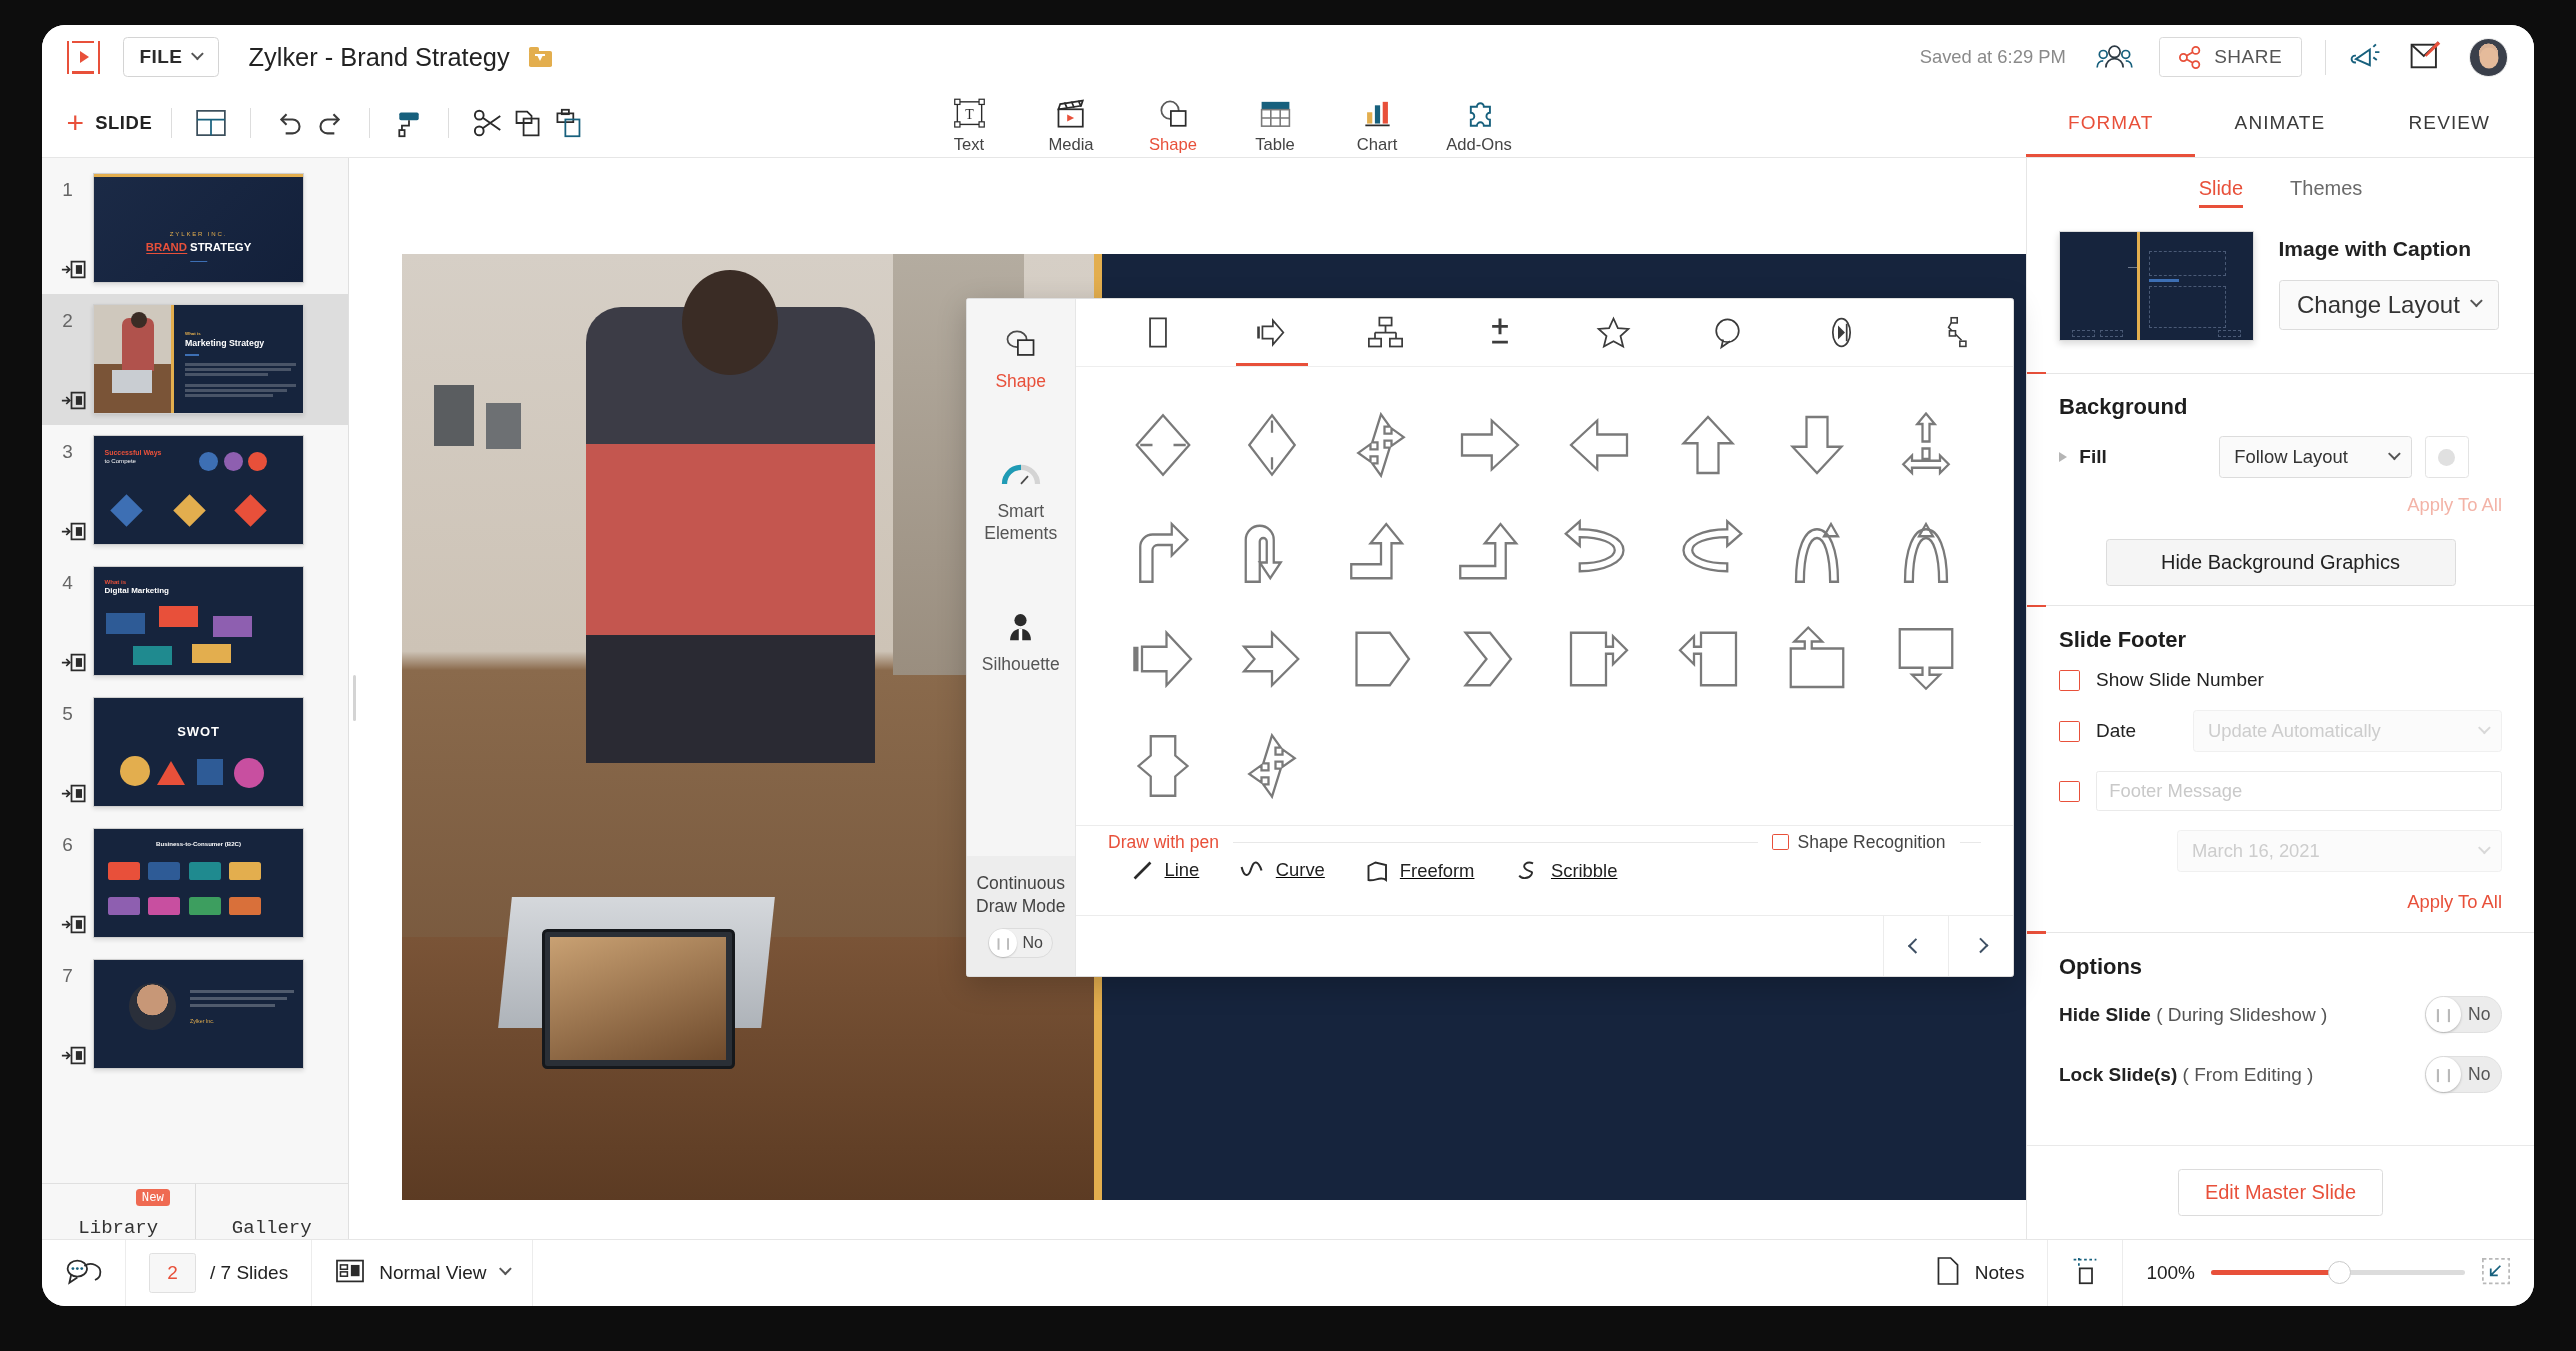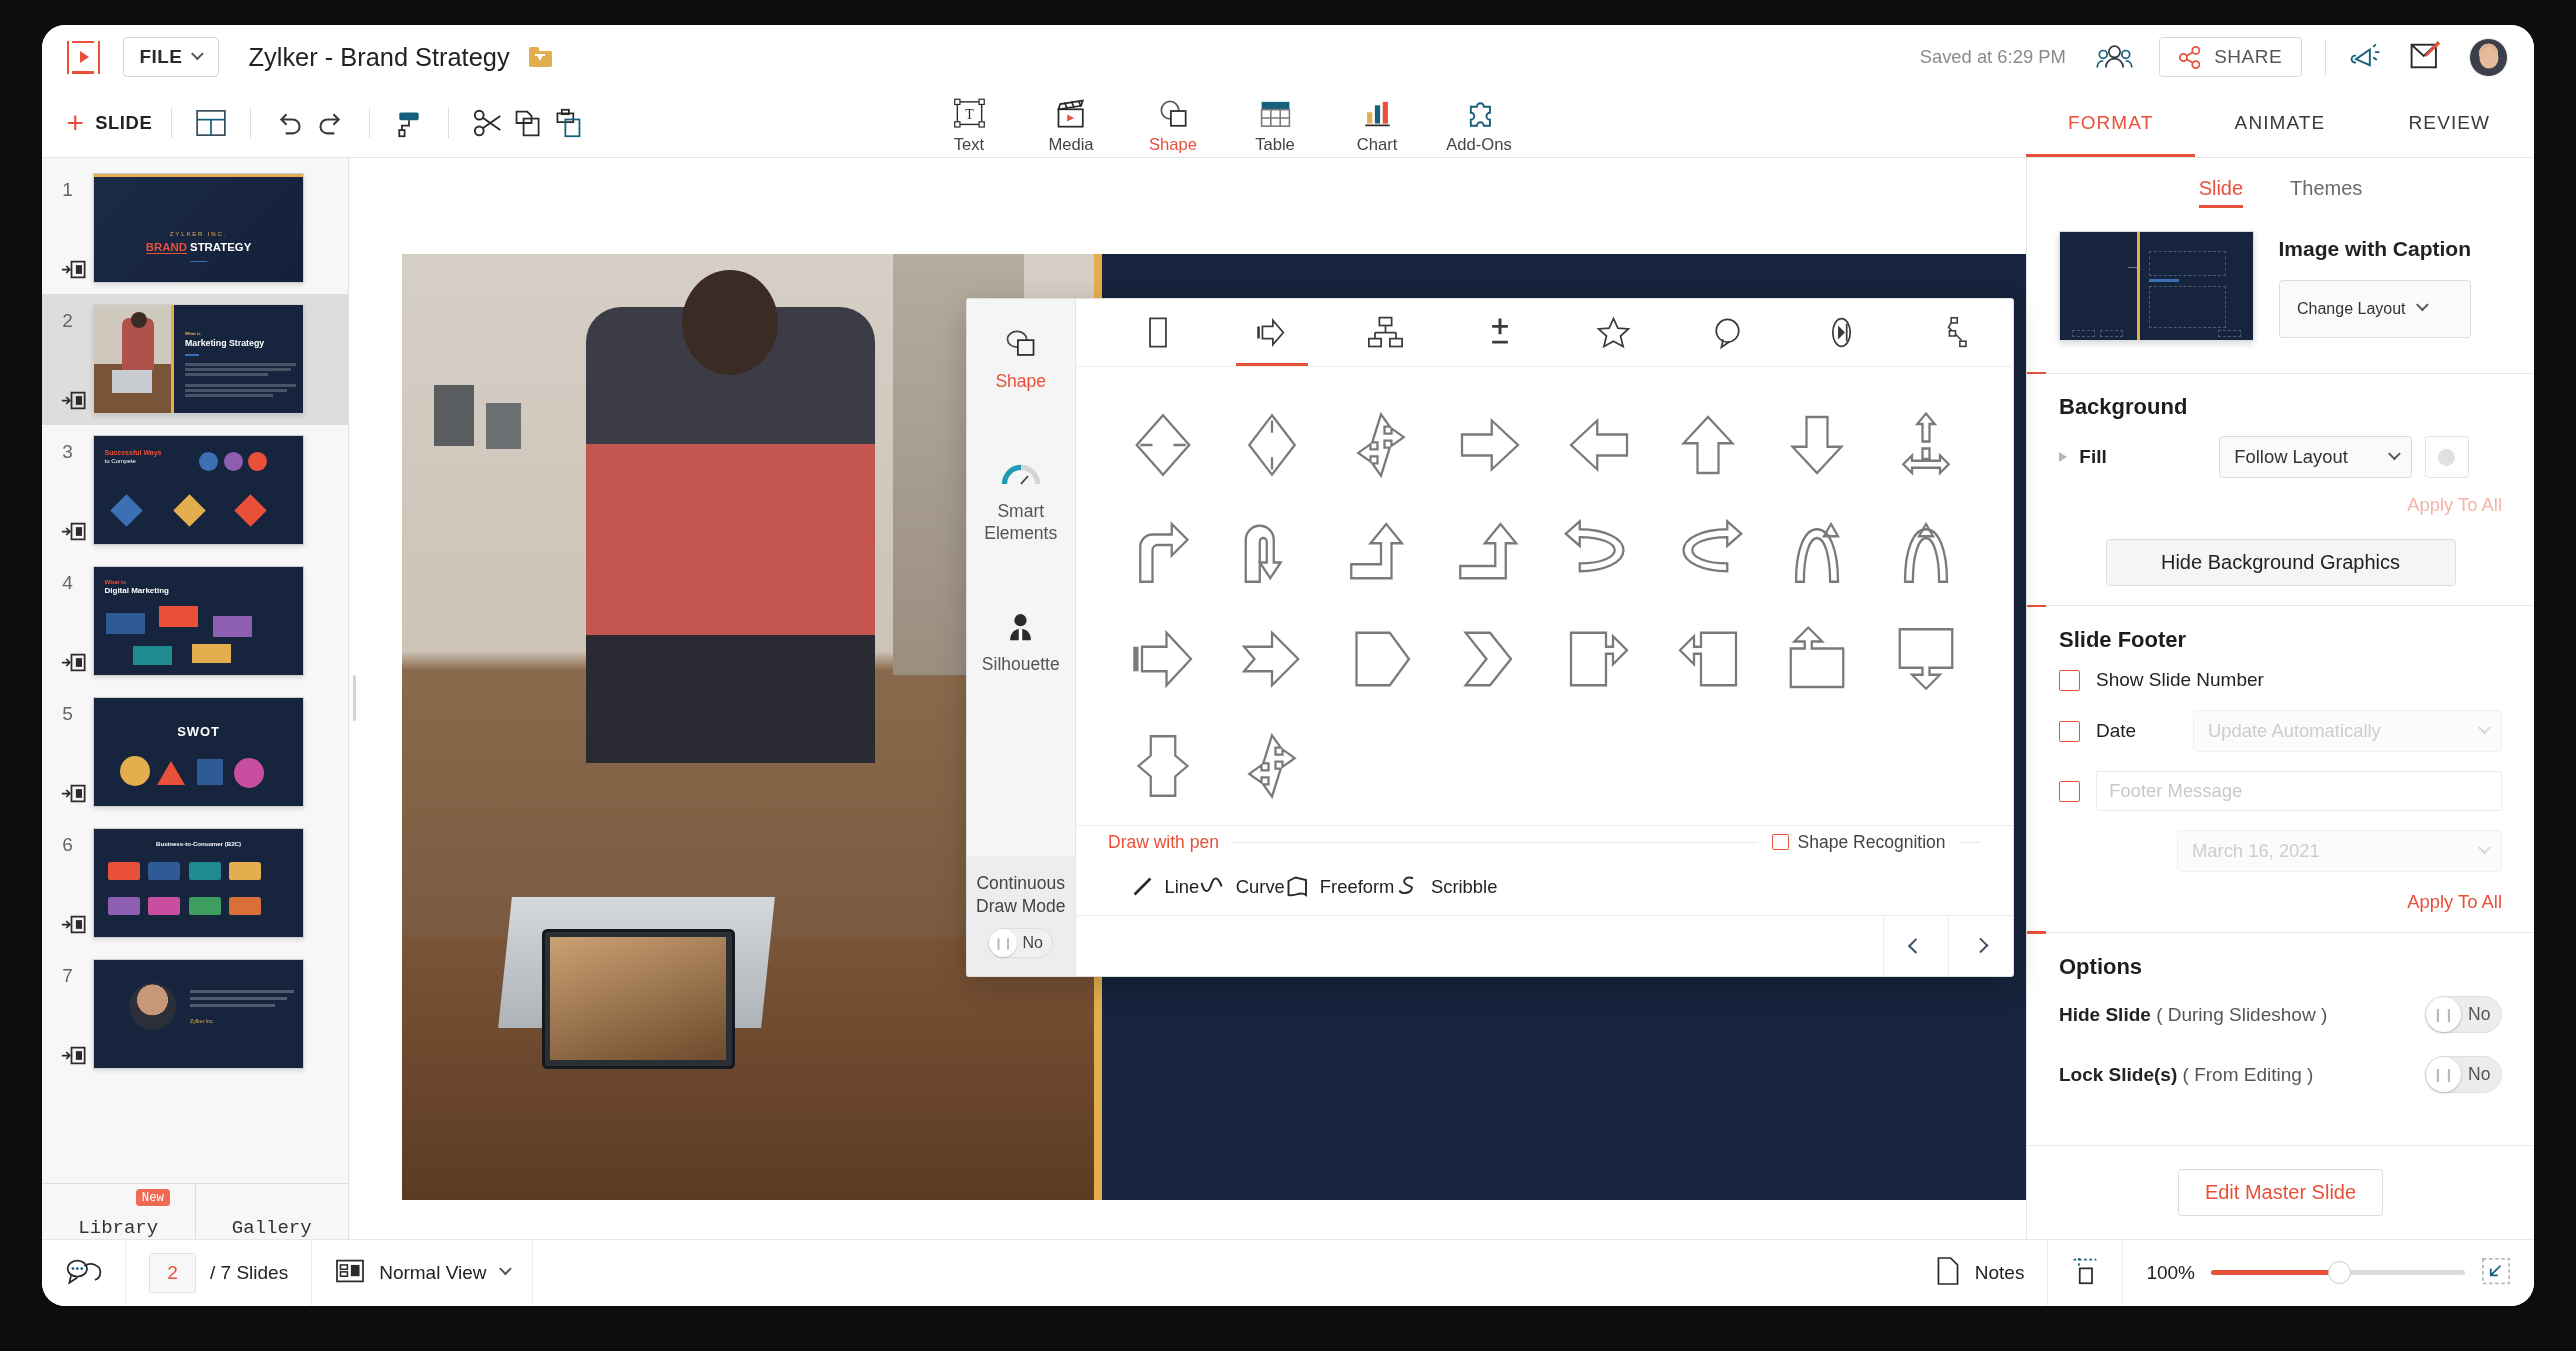--- a/index.html
+++ b/index.html
@@ -185,21 +185,21 @@
   .rp-hr { height:0.9px; background:#e6e6e6; margin: 19px 0 0 0; position:relative;}
   .rp-hr:before{content:"";position:absolute;left:0;top:-0.9px;width:19px;height:2.6px;background:#e8503a;}
 
   .layout-row { display:flex; align-items:flex-start; gap: 24.5px; padding: 23px 0 12.3px 32px; }
   .layout-thumb { width:195px; height:110px; background:#16243d; border:0.9px solid #ddd;
        box-shadow:0 2.6px 7px rgba(0,0,0,.16); position:relative; overflow:hidden; flex:none;}
   .lt-line { position:absolute; left:77px; top:0; bottom:0; width:2.6px; background:#e3ae4e;}
   .lt-box { position:absolute; border:0.9px dashed #4a5a76; }
   .layout-name { font-size:21px; font-weight:bold; color:#222; margin-top:5.3px;}
   .chg-btn { margin-top:19px; border:0.9px solid #dcdcdc; background:#fafafa; border-radius:3.5px;
-     height:58px; padding:0 17.5px; display:flex;align-items:center;gap:12.3px;font-size:16px;color:#333;cursor:pointer;}
+     height:50px; padding:0 17.5px; display:flex;align-items:center;gap:12.3px;font-size:24px;color:#333;cursor:pointer;}
 
   .sec-title { font-size:22px; font-weight:bold; color:#1d1d1d; margin: 21px 0 16px 0;}
   .fill-row { display:flex; align-items:center; gap:0; }
   .tri-r { width:0;height:0;border-left:8px solid #b5b5b5;border-top:5.3px solid transparent;
            border-bottom:5.3px solid transparent; margin-right:12.3px;}
   .fill-lbl { font-size:19px;font-weight:bold;color:#222; width:140px;}
   .select {
     border:0.9px solid #dcdcdc; background:#fafafa; border-radius:3.5px; height:42px; padding:0 12.3px 0 14px;
     display:flex; align-items:center; justify-content:space-between; font-size:18.4px; color:#333; cursor:pointer;
   }
@@ -262,21 +262,21 @@
      grid-template-columns: repeat(8, 1fr); grid-auto-rows: 107px; align-items:center; justify-items:center;}
   .sh-cell { width:81px; height:81px; display:flex;align-items:center;justify-content:center; cursor:pointer;}
 
   .pp-pen { border-top:0.9px solid #ececec; padding: 0 32px; margin-top:3.5px;}
   .pen-head { display:flex; align-items:center; height:33px; gap:14px;}
   .pen-title { font-size:17.5px; color:#e8503a; white-space:nowrap;}
   .pen-line { flex:1; height:0.9px; background:#e8e8e8;}
   .pen-cb { display:flex;align-items:center;gap:8.8px;}
   .pen-cb .cbx { width:16.6px;height:16.6px;border:1.8px solid #e8503a;border-radius:1.8px;}
   .pen-cb .lb { font-size:17.5px;color:#444;}
-  .pen-tools { display:flex; align-items:center; height:56px; padding-left:23px;}
+  .pen-tools { display:flex; align-items:flex-start; gap:40px; height:56px; padding-left:23px;text-decoration:underline;}
   .pen-tool { display:flex;align-items:center;gap:10.5px;font-size:18.4px;color:#222;cursor:pointer;}
   .pp-nav { height:61px; border-top:0.9px solid #ececec; display:flex; justify-content:flex-end; align-items:stretch;}
   .nav-btn { width:65px; display:flex;align-items:center;justify-content:center; border-left:0.9px solid #ececec;
              cursor:pointer;}
   .nav-ch { width:11.4px;height:11.4px;border-top:2.6px solid #3f5064; border-right:2.6px solid #3f5064;}
 
   
   .status { position:absolute; left:0; right:0; bottom:0; height:67px; background:#fff;
             border-top:0.9px solid #e6e6e6; display:flex; align-items:center;}
   .st-cell { height:100%; display:flex; align-items:center; padding: 0 23px; border-right:0.9px solid #ececec;}

